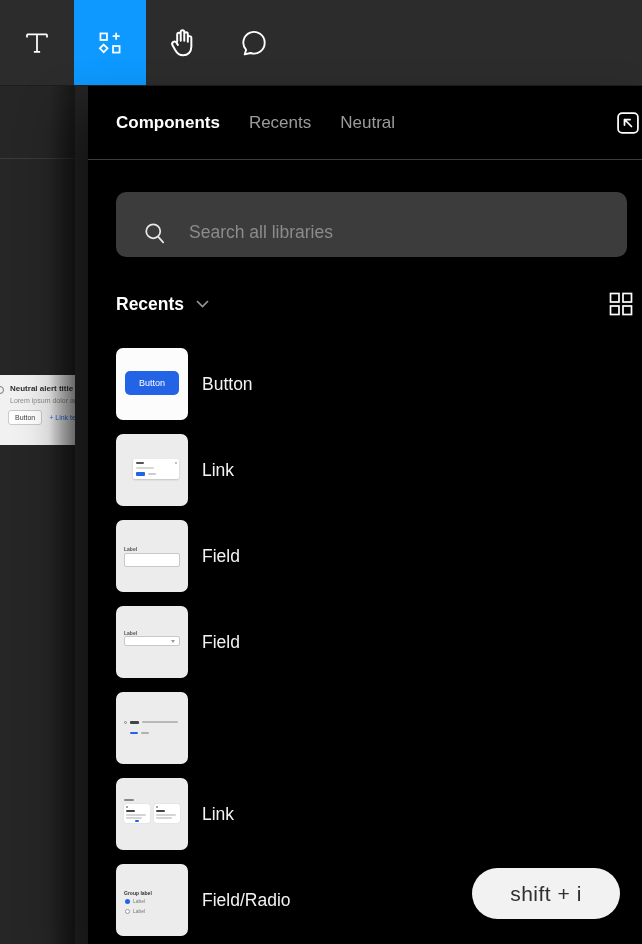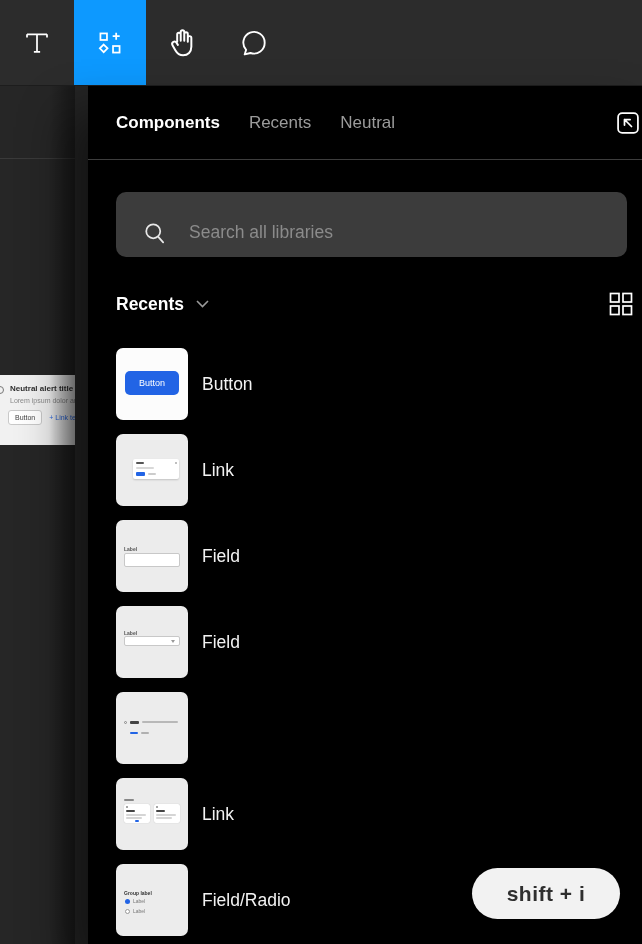--- a/index.html
+++ b/index.html
@@ -144,21 +144,21 @@
   .r-dot { width:5px; height:5px; border-radius:50%; }
   .r-dot.on { background:#2264e5; }
   .r-dot.off { background:#fff; border:1px solid #999; }
   .r-text { font-size:5px; color:#777; margin-left:3px; line-height:5px; }
 
   
   .shortcut-badge {
     position:absolute; left:472px; top:868px; width:148px; height:51px;
     background:#f2f2f2; border-radius:26px; z-index:5;
     display:flex; align-items:center; justify-content:center;
-    font-size:21px; color:#2f2f2f; letter-spacing:0.5px;font-weight:bold;
+    font-size:21px; color:#2f2f2f; letter-spacing:0.5px;
   }
 </style>
 </head>
 <body>
 
 <div class="screen">
 
   <div class="toolbar">
     <div class="tool first">
       <span>

